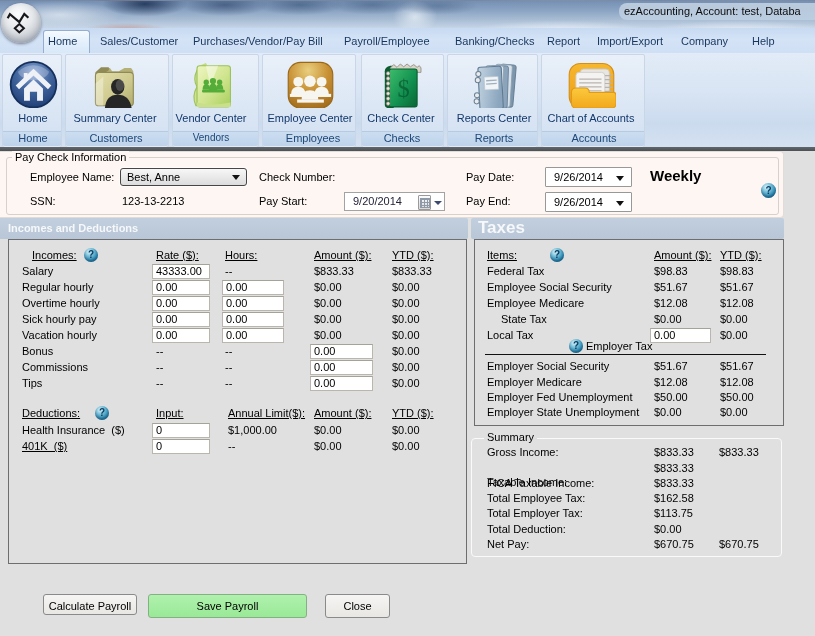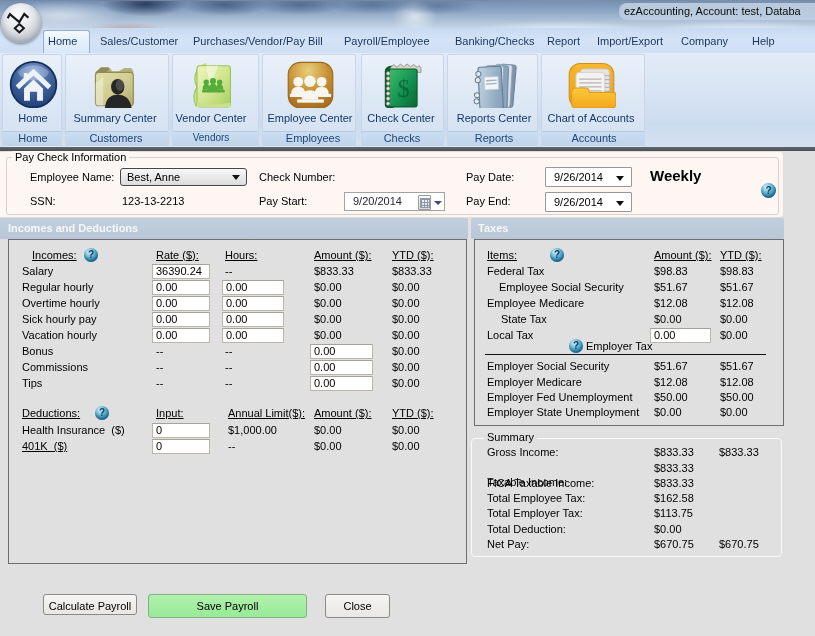--- a/index.html
+++ b/index.html
@@ -270,35 +270,35 @@
  background:radial-gradient(circle at 35% 28%,#d8f0f8 0%,#7cc4dd 30%,#2e8cb4 65%,#115e86 100%);
  box-shadow:inset 0 -2px 3px rgba(0,30,60,.35);font-size:10px;font-weight:bold;color:#0d3e62;
  text-align:center;line-height:15px">?</div>
 
 <div class="abs" style="left:0;top:218px;width:468px;height:21px;
  background:linear-gradient(180deg,#c2cfde,#b8c6d7);border-radius:0 2px 2px 0">
  <div class="abs" style="left:8px;top:3px;font-size:11px;font-weight:bold;color:#f6f8fa;line-height:14px">Incomes and Deductions</div>
   </div>
 <div class="abs" style="left:471px;top:218px;width:313px;height:21px;
  background:linear-gradient(180deg,#c2cfde,#b8c6d7);border-radius:2px">
- <div class="abs" style="left:7px;top:3px;font-size:11px;font-weight:bold;color:#f6f8fa;line-height:14px">Taxes</div>
+ <div class="abs" style="left:7px;top:3px;font-size:17px;font-weight:bold;color:#f6f8fa;line-height:14px">Taxes</div>
   </div>
 
 <div class="abs" style="left:8px;top:239px;width:459px;height:325px;box-sizing:border-box;
  background:#e0e0e0;border:1px solid #6e6e6e"></div>
 <div class="abs" style="left:474px;top:239px;width:310px;height:187px;box-sizing:border-box;
  background:#e0e0e0;border:1px solid #6e6e6e"></div>
 <div class="t u" style="left:32px;top:249px;">Incomes:</div>
 <div class="orb" style="left:84px;top:248px">?</div>
 <div class="t u" style="left:156px;top:249px;">Rate ($):</div>
 <div class="t u" style="left:225px;top:249px;">Hours:</div>
 <div class="t u" style="left:314px;top:249px;">Amount ($):</div>
 <div class="t u" style="left:392px;top:249px;">YTD ($):</div>
 <div class="t" style="left:22px;top:265px;">Salary</div>
-<div class="inp" style="left:152px;top:264px;width:50px;height:13px">36390.24</div>
+<div class="inp" style="left:152px;top:264px;width:50px;height:13px">43333.00</div>
 <div class="t" style="left:225px;top:265px;">--</div>
 <div class="t" style="left:314px;top:265px;">$833.33</div>
 <div class="t" style="left:392px;top:265px;">$833.33</div>
 <div class="t" style="left:22px;top:281px;">Regular hourly</div>
 <div class="inp" style="left:152px;top:280px;width:50px;height:13px">0.00</div>
 <div class="inp" style="left:222px;top:280px;width:54px;height:13px">0.00</div>
 <div class="t" style="left:314px;top:281px;">$0.00</div>
 <div class="t" style="left:392px;top:281px;">$0.00</div>
 <div class="t" style="left:22px;top:297px;">Overtime hourly</div>
 <div class="inp" style="left:152px;top:296px;width:50px;height:13px">0.00</div>
@@ -346,21 +346,21 @@
 <div class="t" style="left:228px;top:440px;">--</div>
 <div class="t" style="left:314px;top:440px;">$0.00</div>
 <div class="t" style="left:392px;top:440px;">$0.00</div>
 <div class="t u" style="left:487px;top:249px;">Items:</div>
 <div class="orb" style="left:550px;top:248px">?</div>
 <div class="t u" style="left:654px;top:249px;">Amount ($):</div>
 <div class="t u" style="left:720px;top:249px;">YTD ($):</div>
 <div class="t" style="left:487px;top:265px;">Federal Tax</div>
 <div class="t" style="left:654px;top:265px;">$98.83</div>
 <div class="t" style="left:720px;top:265px;">$98.83</div>
-<div class="t" style="left:487px;top:281px;margin-left:12px;">Employee Social Security</div>
+<div class="t" style="left:487px;top:281px;">Employee Social Security</div>
 <div class="t" style="left:654px;top:281px;">$51.67</div>
 <div class="t" style="left:720px;top:281px;">$51.67</div>
 <div class="t" style="left:487px;top:297px;">Employee Medicare</div>
 <div class="t" style="left:654px;top:297px;">$12.08</div>
 <div class="t" style="left:720px;top:297px;">$12.08</div>
 <div class="t" style="left:501px;top:313px;">State Tax</div>
 <div class="t" style="left:654px;top:313px;">$0.00</div>
 <div class="t" style="left:720px;top:313px;">$0.00</div>
 <div class="t" style="left:487px;top:329px;">Local Tax</div>
 <div class="inp" style="left:650px;top:328px;width:53px;height:13px">0.00</div>

